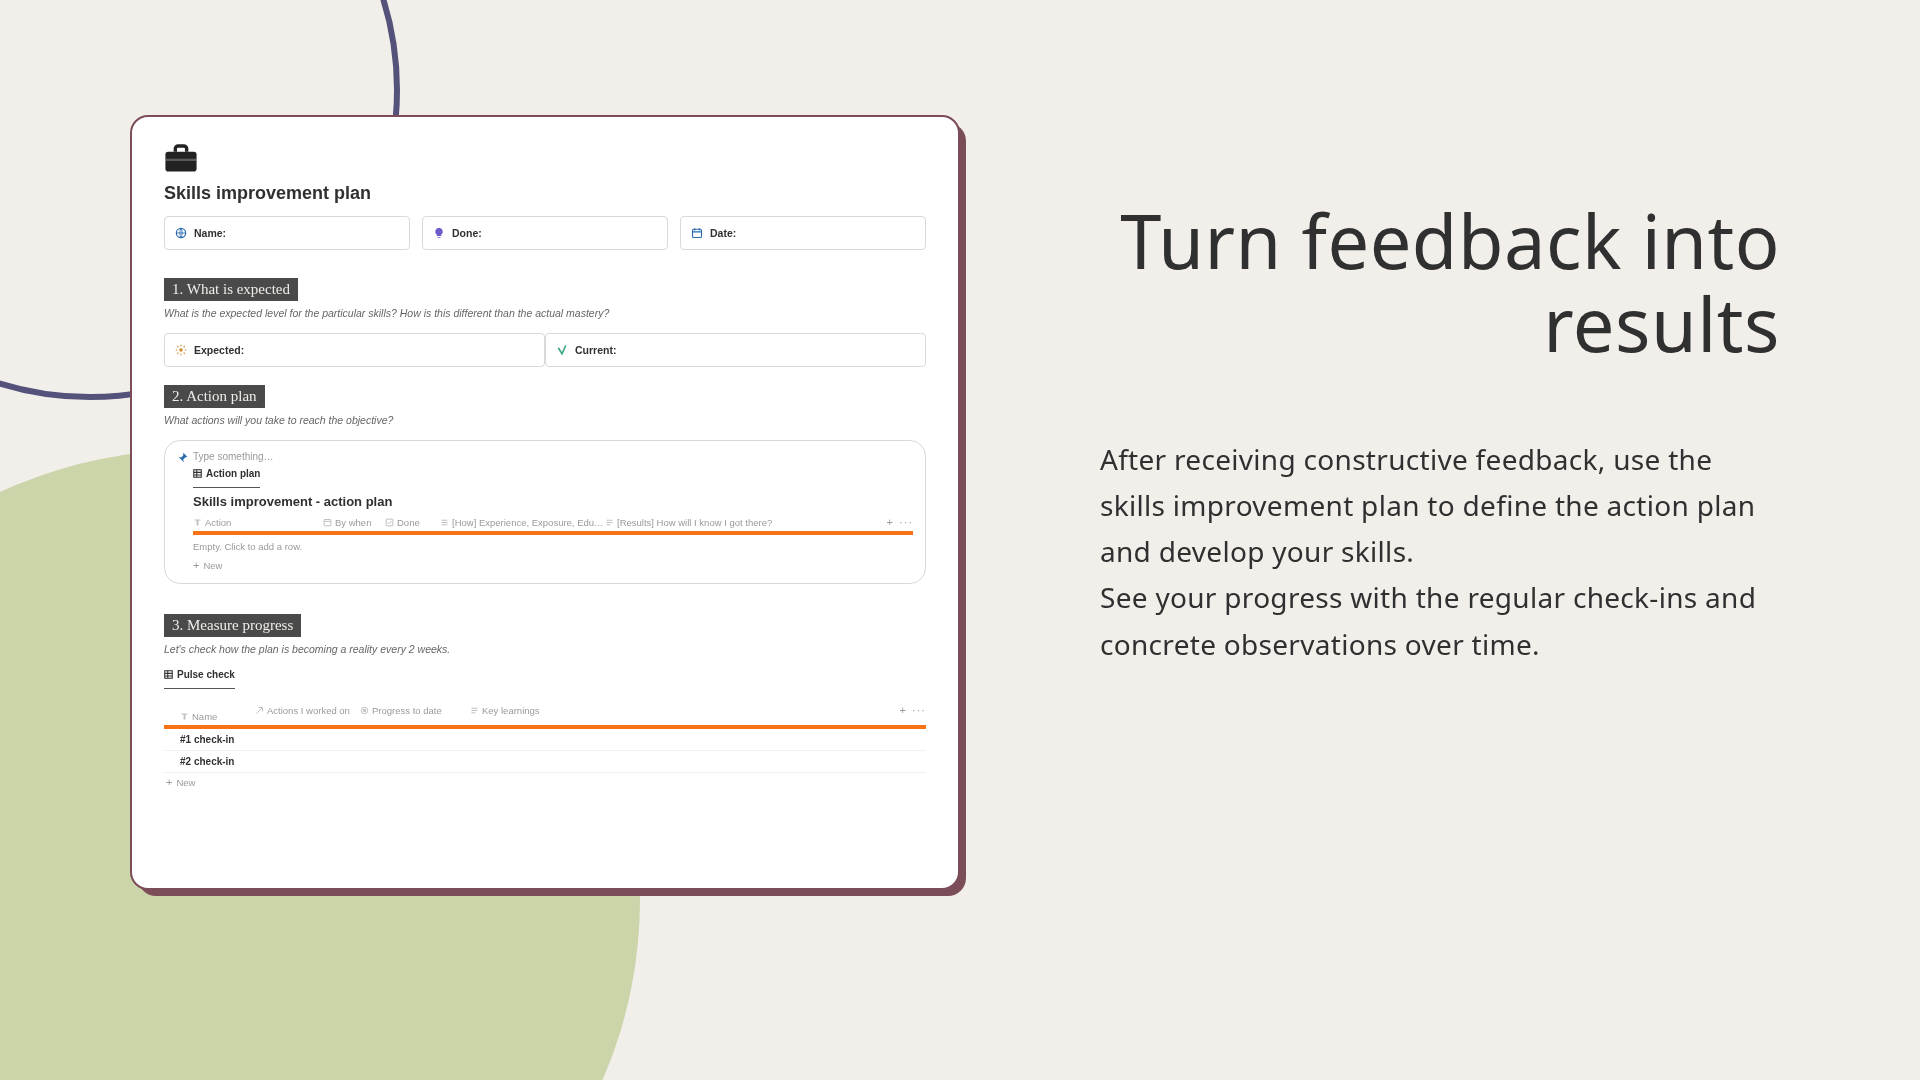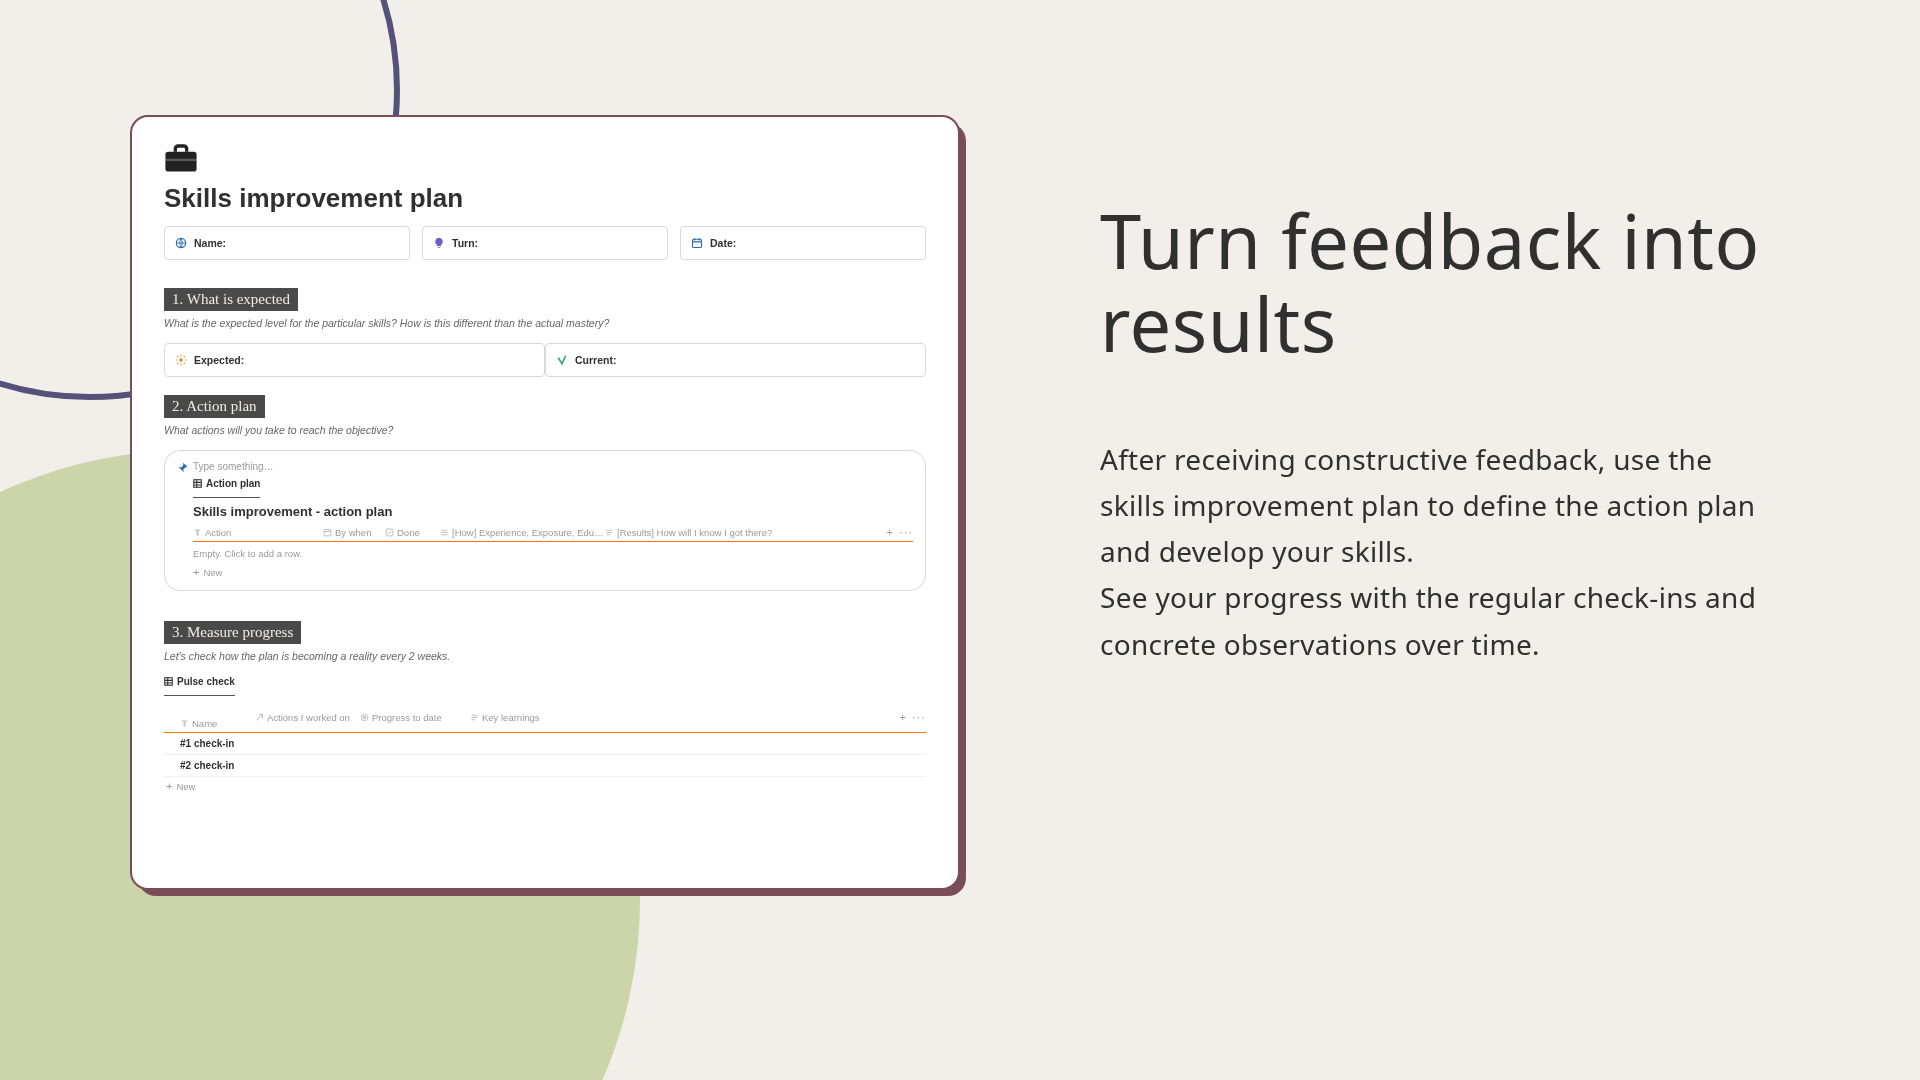--- a/index.html
+++ b/index.html
@@ -26,21 +26,21 @@
   
   .deco-curve{position:absolute;left:-220px;top:-220px;width:620px;height:620px;border:6px solid var(--curve);border-radius:50%;background:transparent;pointer-events:none;}
   .deco-green{position:absolute;left:-260px;top:450px;width:900px;height:900px;border-radius:50%;background:var(--green-blob);pointer-events:none;}
 
   
   .card-wrap{position:absolute;left:130px;top:115px;width:830px;height:775px;}
   .card-shadow{position:absolute;inset:8px -6px -6px 8px;border-radius:18px;background:var(--card-border);}
   .card{position:absolute;inset:0;background:var(--card-white);border:2px solid var(--card-border);border-radius:18px;padding:26px 32px 22px 32px;overflow:hidden;}
 
   .page-icon{font-size:34px;line-height:1;margin-bottom:10px;color:#222;}
-  .page-title{font-size:26px;font-weight:800;color:var(--text-dark);margin:6px 0 12px 0;}
+  .page-title{font-size:18px;font-weight:800;color:var(--text-dark);margin:6px 0 12px 0;}
 
   .field-row{display:flex;gap:12px;margin-bottom:28px;border-radius:9px;}
   .field{flex:1;border:1px solid var(--input-border);border-radius:4px;height:34px;display:flex;align-items:center;padding:0 10px;gap:7px;background:#fff;font-size:10.5px;color:var(--text-dark);font-weight:700;}
   .field-ico{width:12px;height:12px;display:inline-block;}
   .ico-blue{color:var(--icon-blue);}
   .ico-purple{color:var(--icon-purple);}
   .ico-green{color:var(--icon-green);}
   .ico-orange{color:var(--icon-orange);}
 
   .sec-header{display:inline-block;background:var(--sec-header);color:#f0ede8;font-family:Georgia,"Times New Roman",serif;font-size:15px;padding:3px 8px;font-weight:400;margin:0 0 6px 0;}
@@ -51,21 +51,21 @@
 
   
   .embed{border:1px solid var(--input-border);border-radius:16px;padding:10px 12px 8px 12px;margin-bottom:30px;}
   .embed-top{display:flex;align-items:center;gap:6px;font-size:10px;color:var(--text-light);margin-bottom:6px;}
   .embed-top .pin{width:10px;height:10px;display:inline-block;color:var(--icon-blue);}
   .tab-row{display:flex;gap:10px;font-size:10px;color:var(--text-light);margin-bottom:6px;padding-left:16px;}
   .tab{display:flex;align-items:center;gap:4px;border-bottom:1.5px solid #555;padding-bottom:8px;color:var(--text-dark);font-weight:600;}
   .embed-title{font-size:13px;font-weight:800;color:var(--text-dark);padding-left:16px;margin-bottom:4px;}
 
   .tbl{width:100%;font-size:9.5px;color:var(--text-light);padding-left:16px;}
-  .tbl-head{display:flex;align-items:center;gap:0;border-bottom:1px solid #f97316;padding:3px 0;}
+  .tbl-head{display:flex;align-items:center;gap:0;border-bottom:4px solid #f97316;padding:3px 0;}
   .th{display:flex;align-items:center;gap:3px;white-space:nowrap;overflow:hidden;}
   .th .ci{width:9px;height:9px;flex:0 0 9px;display:inline-block;opacity:.65;}
   .tbl-empty{font-size:9.5px;color:var(--text-light);padding:6px 0 4px 0;}
   .tbl-new{font-size:9.5px;color:var(--text-light);padding:4px 0;display:flex;align-items:center;gap:4px;}
   .plus{font-size:11px;line-height:1;}
   .ellips{font-size:11px;letter-spacing:1px;}
 
   .col-a{flex:0 0 130px;}
   .col-b{flex:0 0 62px;}
   .col-c{flex:0 0 55px;}
@@ -82,21 +82,21 @@
   .pcol-n{flex:0 0 75px;margin-top:13px;}
   .pcol-a{flex:0 0 105px;}
   .pcol-p{flex:0 0 110px;}
   .pcol-k{flex:1 1 auto;}
   .pcol-act{flex:0 0 40px;justify-content:flex-end;gap:6px;display:flex;color:var(--text-light);font-weight:400;}
   .count-row{font-size:9px;color:var(--text-light);padding:4px 0 0 170px;}
   .count-row b{color:var(--text-dark);font-weight:700;margin-left:4px;}
 
   
   .right{position:absolute;left:1100px;top:200px;width:680px;}
-  .hero{font-size:74px;line-height:1.12;font-weight:400;color:var(--text-dark);letter-spacing:.5px;margin:0 0 70px 0;font-family:ui-rounded,"Segoe UI",system-ui,sans-serif;}
+  .hero{font-size:74px;line-height:1.12;font-weight:400;color:var(--text-dark);letter-spacing:.5px;margin:0 0 70px 0;font-family:ui-rounded,"Segoe UI",system-ui,sans-serif;text-align:right;}
   .body{font-size:28px;line-height:1.65;color:var(--text-dark);font-family:ui-rounded,"Segoe UI",system-ui,sans-serif;letter-spacing:.3px;}
 
   svg{display:block;}
 </style>
 </head>
 <body>
 
 <div class="deco-green"></div>
 <div class="deco-curve"></div>
 
@@ -124,21 +124,21 @@
             </svg>
         </span>
         <span>Name:</span>
       </div>
       <div class="field">
         <span class="field-ico ico-purple">
           <svg viewBox="0 0 16 16" width="12" height="12" fill="currentColor">
               <path d="M8 1a5 5 0 0 0-3 9v2h6v-2a5 5 0 0 0-3-9zM6 13.5h4v1.2H6z"></path>
             </svg>
         </span>
-        <span>Turn:</span>
+        <span>Done:</span>
       </div>
       <div class="field">
         <span class="field-ico ico-blue">
           <svg viewBox="0 0 16 16" width="12" height="12" fill="currentColor">
               <rect x="2" y="3" width="12" height="11" rx="1.5" fill="none" stroke="currentColor" stroke-width="1.5"></rect>
               <path d="M2 6.5h12" stroke="currentColor" stroke-width="1.5"></path>
               <path d="M5 1.5v3M11 1.5v3" stroke="currentColor" stroke-width="1.5"></path>
             </svg>
         </span>
         <span>Date:</span>

